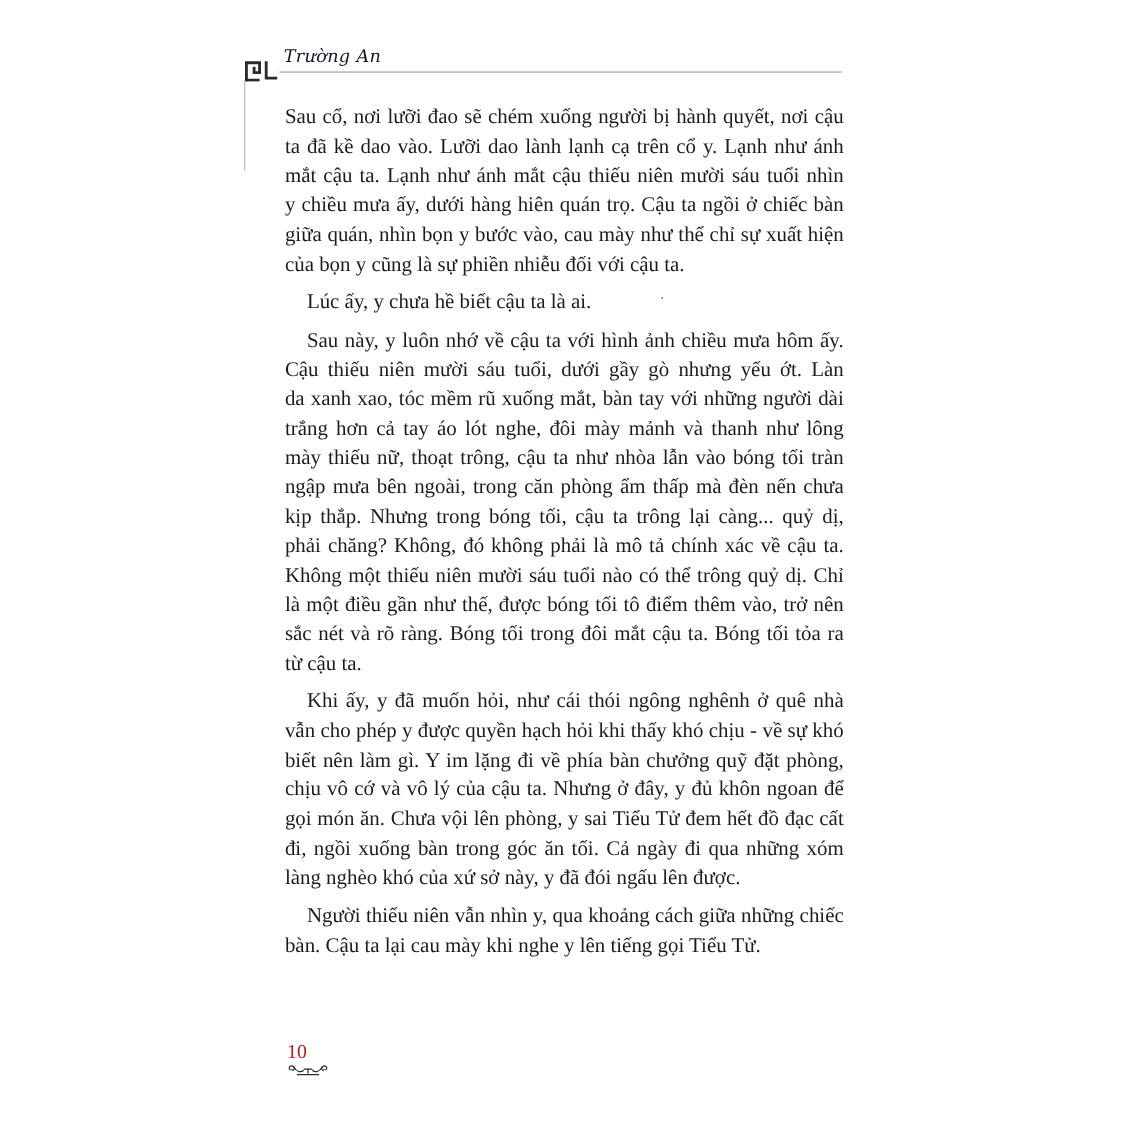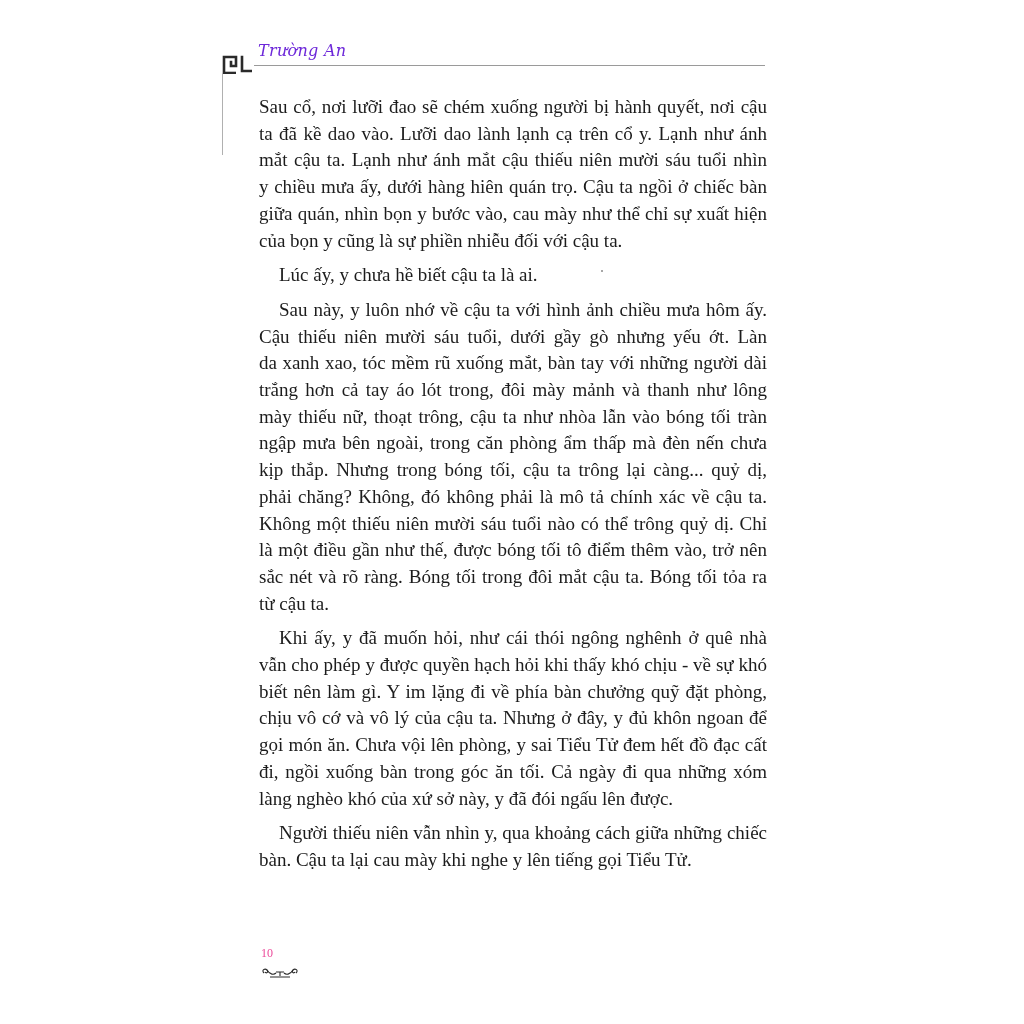--- a/index.html
+++ b/index.html
@@ -29,21 +29,21 @@
       height: 22px;
     }
     .header-title {
       position: absolute;
       left: 258px;
       top: 41px;
       font-family: "DejaVu Serif", serif;
       font-size: 16px;
       font-style: italic;
       letter-spacing: 0.3px;
-      color: #6d28d9;
+      color: #0f172a;
     }
     .header-rule {
       position: absolute;
       left: 254px;
       top: 65px;
       width: 511px;
       height: 1px;
       background: #9a9a9a;
     }
     .margin-rule {
@@ -79,22 +79,22 @@
       text-align-last: left;
     }
     .line.indented {
       padding-left: 20px;
     }
     
     .page-number {
       position: absolute;
       left: 261px;
       top: 946px;
-      font-size: 12px;
-      color: #ec4899;
+      font-size: 18px;
+      color: #b91c1c;
     }
     .footer-ornament {
       position: absolute;
       left: 260px;
       top: 967px;
       width: 40px;
       height: 12px;
     }
     .speck {
       position: absolute;
@@ -129,21 +129,21 @@
         <span class="line">giữa quán, nhìn bọn y bước vào, cau mày như thể chỉ sự xuất hiện</span>
         <span class="line last">của bọn y cũng là sự phiền nhiễu đối với cậu ta.</span>
       </div>
       <div class="para">
         <span class="line last indented">Lúc ấy, y chưa hề biết cậu ta là ai.</span>
       </div>
       <div class="para">
         <span class="line indented">Sau này, y luôn nhớ về cậu ta với hình ảnh chiều mưa hôm ấy.</span>
         <span class="line">Cậu thiếu niên mười sáu tuổi, dưới gầy gò nhưng yếu ớt. Làn</span>
         <span class="line">da xanh xao, tóc mềm rũ xuống mắt, bàn tay với những người dài</span>
-        <span class="line">trắng hơn cả tay áo lót trong, đôi mày mảnh và thanh như lông</span>
+        <span class="line">trắng hơn cả tay áo lót nghe, đôi mày mảnh và thanh như lông</span>
         <span class="line">mày thiếu nữ, thoạt trông, cậu ta như nhòa lẫn vào bóng tối tràn</span>
         <span class="line">ngập mưa bên ngoài, trong căn phòng ẩm thấp mà đèn nến chưa</span>
         <span class="line">kịp thắp. Nhưng trong bóng tối, cậu ta trông lại càng... quỷ dị,</span>
         <span class="line">phải chăng? Không, đó không phải là mô tả chính xác về cậu ta.</span>
         <span class="line">Không một thiếu niên mười sáu tuổi nào có thể trông quỷ dị. Chỉ</span>
         <span class="line">là một điều gần như thế, được bóng tối tô điểm thêm vào, trở nên</span>
         <span class="line">sắc nét và rõ ràng. Bóng tối trong đôi mắt cậu ta. Bóng tối tỏa ra</span>
         <span class="line last">từ cậu ta.</span>
       </div>
       <div class="para">

